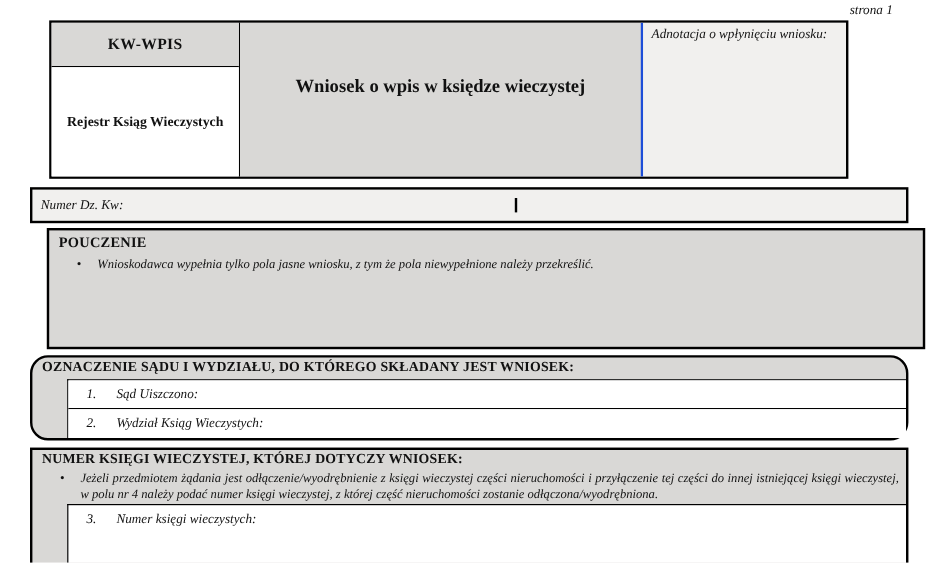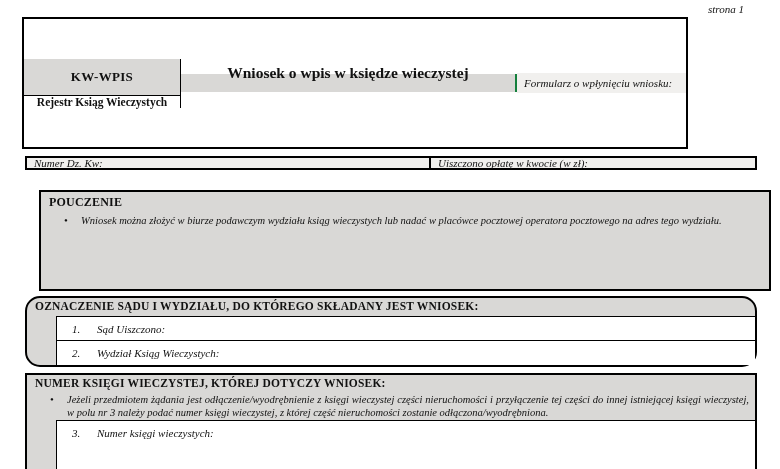--- a/index.html
+++ b/index.html
@@ -16,60 +16,59 @@
   .strona {
     position: absolute;
     top: 3px;
     right: 36px;
     font-style: italic;
     font-size: 11px;
   }
   
   .header-table {
     position: absolute;
-    left: 22px;
+    left: 41px;
     top: 17px;
     width: 666px;
     height: 132px;
     border: 2px solid #000;
     display: flex;
     background: #fff;
-    align-items: center;
   }
   .hdr-col1 { width: 157px; border-right: 1px solid #000; display: flex; flex-direction: column; }
   .hdr-code {
     height: 37px;
     background: #d9d8d6;
     border-bottom: 1px solid #000;
     display: flex; align-items: center; justify-content: center;
     font-weight: bold; font-size: 13px; letter-spacing: .3px;
   }
   .hdr-register {
     flex: 1; background: #fff;
     display: flex; align-items: center; justify-content: center;
     font-weight: bold; font-size: 11.5px; text-align: center; padding: 0 6px;
   }
   .hdr-title {
     width: 336px;
     background: #d9d8d6;
-    border-right: 2px solid #15803d;
+    border-right: 2px solid #1d4ed8;
     display: flex; align-items: center; justify-content: center;
     font-weight: bold; font-size: 15.5px; text-align: center; padding: 0 10px;
   }
   .hdr-title span { position: relative; top: -10px; }
   .hdr-annotation {
     flex: 1; background: #f1f0ee;
     padding: 4px 7px;
     font-style: italic; font-size: 11px;
   }
   
   .meta-row {
     position: absolute;
     left: 25px; top: 156px;
-    width: 732px; height: 14px;
+    width: 732px; height: 30px;
     border: 2px solid #000;
     background: #f1f0ee;
     display: flex;
     align-items: center;
   }
   .meta-cell { display: flex; align-items: center; font-style: italic; font-size: 11px; padding-left: 7px; }
   .meta-cell.first { width: 404px; border-right: 2px solid #000; }
   .meta-cell.second { flex: 1; }
   
   .section {
@@ -129,41 +128,37 @@
 
   <div class="header-table">
     <div class="hdr-col1">
       <div class="hdr-code">KW-WPIS</div>
       <div class="hdr-register">Rejestr Ksiąg Wieczystych</div>
     </div>
     <div class="hdr-title">
       <span>Wniosek o wpis w księdze wieczystej</span>
     </div>
     <div class="hdr-annotation">
-      <span>Formularz o wpłynięciu wniosku:</span>
+      <span>Adnotacja o wpłynięciu wniosku:</span>
       <span></span>
     </div>
   </div>
 
   <div class="meta-row">
     <div class="meta-cell first">
       <span>Numer Dz. Kw:</span>
       <span class="field-value"></span>
     </div>
-    <div class="meta-cell second">
-      <span>Uiszczono opłatę w kwocie (w zł):</span>
-      <span class="field-value"></span>
-    </div>
   </div>
 
   <div class="section sec-pouczenie">
     <div class="sec-heading">POUCZENIE</div>
     <div class="bullet-item">
       <span class="bullet-dot"></span>
-      <span class="bullet-text">Wniosek można złożyć w biurze podawczym wydziału ksiąg wieczystych lub nadać w placówce pocztowej operatora pocztowego na adres tego wydziału.</span>
+      <span class="bullet-text">Wnioskodawca wypełnia tylko pola jasne wniosku, z tym że pola niewypełnione należy przekreślić.</span>
     </div>
   </div>
 
   <div class="section sec-court">
     <div class="sec-heading small">OZNACZENIE SĄDU I WYDZIAŁU, DO KTÓREGO SKŁADANY JEST WNIOSEK:</div>
     <div class="field-block">
       <div class="field-row">
         <span class="field-number">1.</span>
         <span class="field-label">Sąd Uiszczono:</span>
         <span class="field-value"></span>
@@ -173,21 +168,21 @@
         <span class="field-label">Wydział Ksiąg Wieczystych:</span>
         <span class="field-value"></span>
       </div>
     </div>
   </div>
 
   <div class="section sec-kw">
     <div class="sec-heading small">NUMER KSIĘGI WIECZYSTEJ, KTÓREJ DOTYCZY WNIOSEK:</div>
     <div class="bullet-item">
       <span class="bullet-dot"></span>
-      <span class="bullet-text">Jeżeli przedmiotem żądania jest odłączenie/wyodrębnienie z księgi wieczystej części nieruchomości i przyłączenie tej części do innej istniejącej księgi wieczystej, w polu nr 3 należy podać numer księgi wieczystej, z której część nieruchomości zostanie odłączona/wyodrębniona.</span>
+      <span class="bullet-text">Jeżeli przedmiotem żądania jest odłączenie/wyodrębnienie z księgi wieczystej części nieruchomości i przyłączenie tej części do innej istniejącej księgi wieczystej, w polu nr 4 należy podać numer księgi wieczystej, z której część nieruchomości zostanie odłączona/wyodrębniona.</span>
     </div>
     <div class="kw-field">
       <span class="field-number">3.</span>
       <span class="field-label">Numer księgi wieczystych:</span>
       <span class="field-value"></span>
     </div>
   </div>
 
 </div>
 

